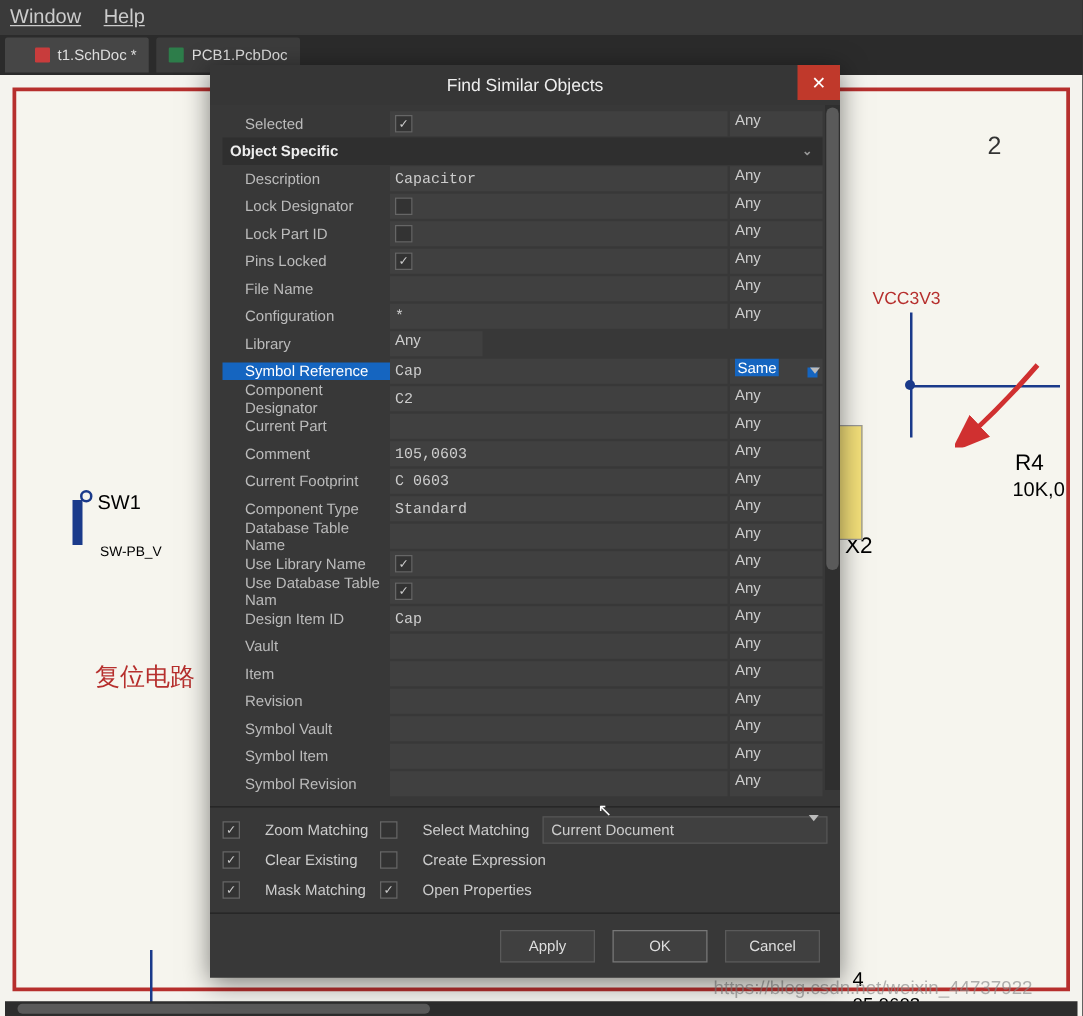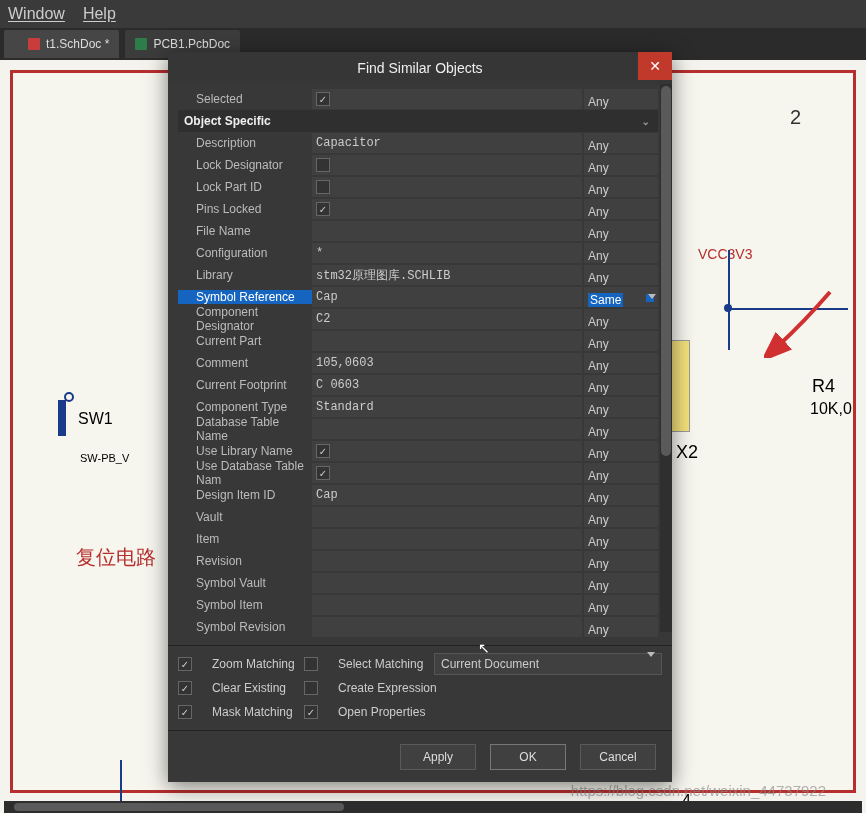--- a/index.html
+++ b/index.html
@@ -11,21 +11,21 @@
   .tabbar { height: 32px; background: #2b2b2b; display: flex; align-items: center; padding: 0 4px; gap: 6px; }
   .tab { height: 28px; background: #3c3c3c; color: #ddd; font-size: 12px; display: flex; align-items: center; padding: 0 10px; border-radius: 2px 2px 0 0; }
   .tab.active { background: #464646; padding-left: 24px; }
   .tab .icon { width: 12px; height: 12px; margin-right: 6px; }
   .icon-sch { background: #c83c3c; border-radius: 1px; }
   .icon-pcb { background: #2d7d4a; border-radius: 1px; }
 
   .canvas { position: absolute; top: 60px; left: 0; right: 0; bottom: 0; background: #f4f3ee; }
   .canvas .border { position: absolute; inset: 10px 10px 20px 10px; border: 3px solid #b62f2d; background: #f6f5ee; }
   .canvas .top-num { position: absolute; top: 100px; left: 790px; font-size: 20px; color: #333; }
-  .sch-text { position: absolute; font-size: 14px; margin-top: 16px; }
+  .sch-text { position: absolute; font-size: 14px; }
   .vcc { color: #b62f2d; top: 170px; left: 698px; font-weight: 500; }
   .r4 { color: #000; top: 300px; left: 812px; font-size: 18px;}
   .r4v { color: #000; top: 324px; left: 810px; font-size: 16px;}
   .x2 { color: #000; top: 366px; left: 676px; font-size: 18px;}
   .sw1 { color: #000; top: 334px; left: 78px; font-size: 16px;}
   .swpb { color: #000; top: 376px; left: 80px; font-size: 11px;}
   .cn1 { color: #b62f2d; top: 468px; left: 76px; font-size: 20px;}
   .c4 { color:#000; top:716px; left:682px; font-size:16px;}
   .c4v { color:#000; top:736px; left:682px; font-size:15px;}
   .wm { position:absolute; bottom:14px; right:40px; color:#8a8a8a; font-size:15px; opacity:0.65;}
@@ -44,21 +44,21 @@
   .dialog { position:absolute; top:52px; left:168px; width:504px; height:730px; background:#383838; color:#ccc; box-shadow:0 4px 20px rgba(0,0,0,0.5); display:flex; flex-direction:column; }
   .dlg-title { height:32px; display:flex; align-items:center; justify-content:center; position:relative; font-size:14px; color:#eee; background:#363636;}
   .dlg-close { position:absolute; right:0; top:0; width:34px; height:28px; background:#c0392b; color:#fff; display:flex; align-items:center; justify-content:center; font-size:14px;}
   .dlg-body { flex:1; overflow:hidden; position:relative; }
   .dlg-scroll { position:absolute; right:0; top:0; width:12px; height:548px; background:#2f2f2f;}
   .dlg-thumb { position:absolute; right:1px; top:2px; width:10px; height:370px; background:#5a5a5a; border-radius:5px;}
   .grid { padding:4px 14px 0 10px; }
   .row { display:flex; align-items:center; height:22px; font-size:12px; }
   .row .c1 { width:134px; padding-left:18px; color:#bbb; }
   .row .c2 { flex:1; padding-left:4px; color:#ccc; background:#404040; height:20px; display:flex; align-items:center; margin-right:2px;font-family:Liberation Mono, monospace;}
-  .row .c3 { width:74px; padding-left:4px; color:#ccc; background:#404040; height:20px; display:flex; align-items:flex-end;}
+  .row .c3 { width:74px; padding-left:4px; color:#ccc; background:#404040; height:20px; display:flex; align-items:flex-start;}
   .row.selected .c1 { background:#1565c0; color:#fff; padding-left:18px;}
   .row.same .c3 { color:#fff; }
   .row.same .c3 span { background:#1565c0; padding:0 2px;}
   .group-hdr { height:22px; background:#2f2f2f; color:#eee; font-weight:600; font-size:12px; display:flex; align-items:center; padding-left:6px; position:relative;}
   .group-hdr .chev { position:absolute; right:8px; font-size:10px; color:#999;}
   .chk { width:14px; height:14px; border:1px solid #666; background:#333; display:inline-flex; align-items:center; justify-content:center; font-size:10px; color:#ccc;}
   .chk.on::after { content:"✓"; }
   .dd { position:absolute; right:16px; width:8px; height:8px; }
   .dd::after { content:""; display:block; border-left:4px solid transparent; border-right:4px solid transparent; border-top:5px solid #bbb;}
   .same-dd { position:relative; }
@@ -188,21 +188,20 @@
         </div>
         <div class="row">
           <div class="c1">Configuration</div>
           <div class="c2">*</div>
           <div class="c3 same-dd">
             <span>Any</span>
           </div>
         </div>
         <div class="row">
           <div class="c1">Library</div>
-          <div class="c2">stm32原理图库.SCHLIB</div>
           <div class="c3 same-dd">
             <span>Any</span>
           </div>
         </div>
         <div class="row selected same">
           <div class="c1">Symbol Reference</div>
           <div class="c2">Cap</div>
           <div class="c3 same-dd">
             <span>Same</span>
             <span class="dd"></span>

